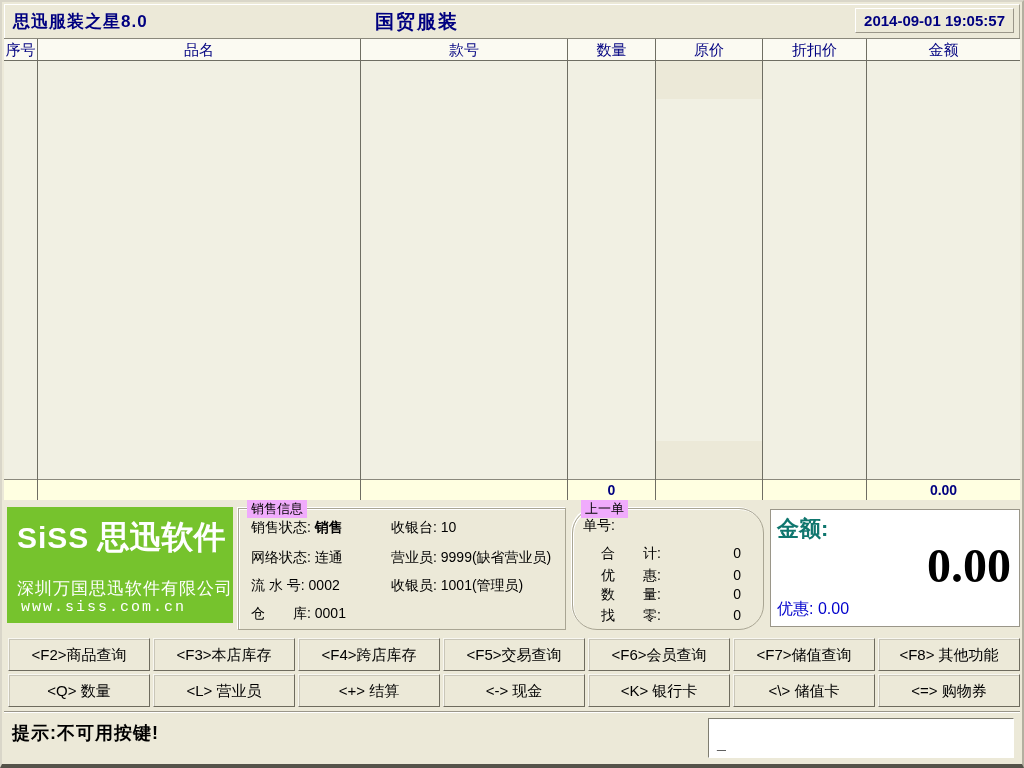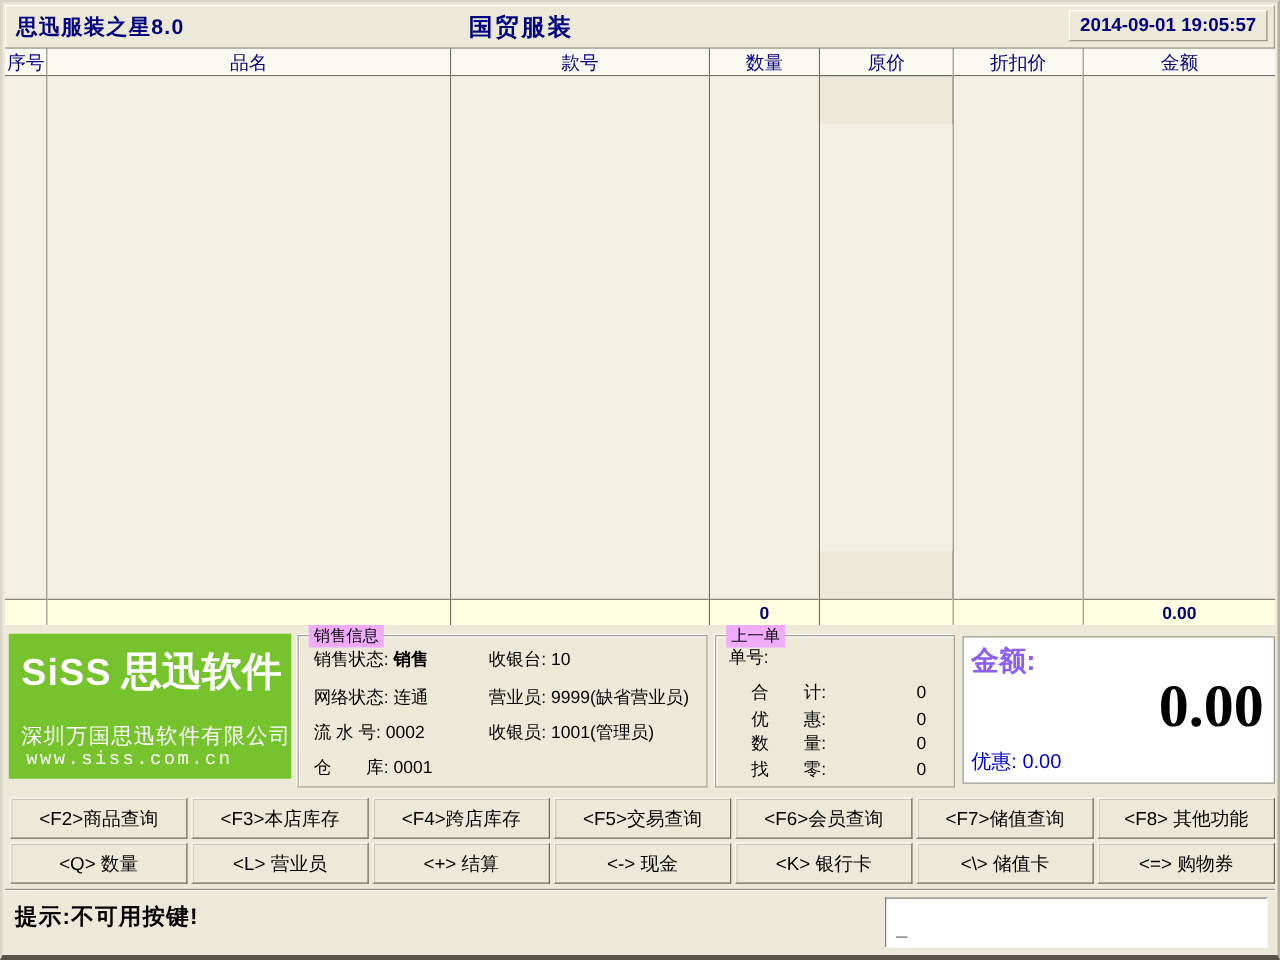--- a/index.html
+++ b/index.html
@@ -43,27 +43,27 @@
   .logo-web { position:absolute; left:14px; top:92px; font-size:15px; letter-spacing:2px;
               font-family:"Liberation Mono", monospace; }
 
   .groupbox { position:absolute; border:1px solid #a9a593; box-shadow:1px 1px 0 #ffffff inset, -1px -1px 0 #ffffff; }
   .gb-label { position:absolute; top:-9px; left:8px; background:#f0abfc; padding:0 4px; font-size:13px; color:#000000; }
 
   .gb-sales { left:236px; top:506px; width:328px; height:122px; }
   .sales-row { position:absolute; font-size:14px; color:#000000; white-space:nowrap; }
   .sales-val-bold { font-weight:bold; }
 
-  .gb-last { left:570px; top:506px; width:192px; height:122px; }
+  .gb-last { left:570px; top:506px; width:192px; height:122px;border-radius:25px; }
   .last-row-label { position:absolute; font-size:14px; color:#000000; white-space:nowrap; }
   .last-row-val { position:absolute; font-size:14px; color:#000000; text-align:right; width:30px; }
 
   .amount-box { position:absolute; left:768px; top:507px; width:250px; height:118px; background:#ffffff;
                 border:1px solid #9a9689; }
-  .amount-label { position:absolute; left:6px; top:4px; font-size:22px; font-weight:bold; color:#8b5cf6; }
+  .amount-label { position:absolute; left:6px; top:4px; font-size:22px; font-weight:bold; color:#0f766e; }
   .amount-value { position:absolute; right:8px; top:32px; font-size:48px; font-weight:bold; color:#000000;
                   font-family:"Liberation Serif", serif; line-height:1; }
   .discount-line { position:absolute; left:6px; bottom:6px; font-size:16px; color:#0000CC;margin-top:12px; }
 
   
   .btn-row { position:absolute; left:6px; width:1012px; height:33px; display:flex; gap:3px; }
   .btn-row-1 { top:636px; } .btn-row-2 { top:672px; }
   .key-btn { flex:1; background:#ECE9D8; font-size:15px; color:#000000; text-align:center; padding-top:7px;
              border:1px solid; border-color:#f8f7f1 #6e6b5e #6e6b5e #f8f7f1;
              box-shadow:1px 1px 0 #c9c6b8 inset; cursor:pointer; white-space:nowrap; overflow:hidden;

